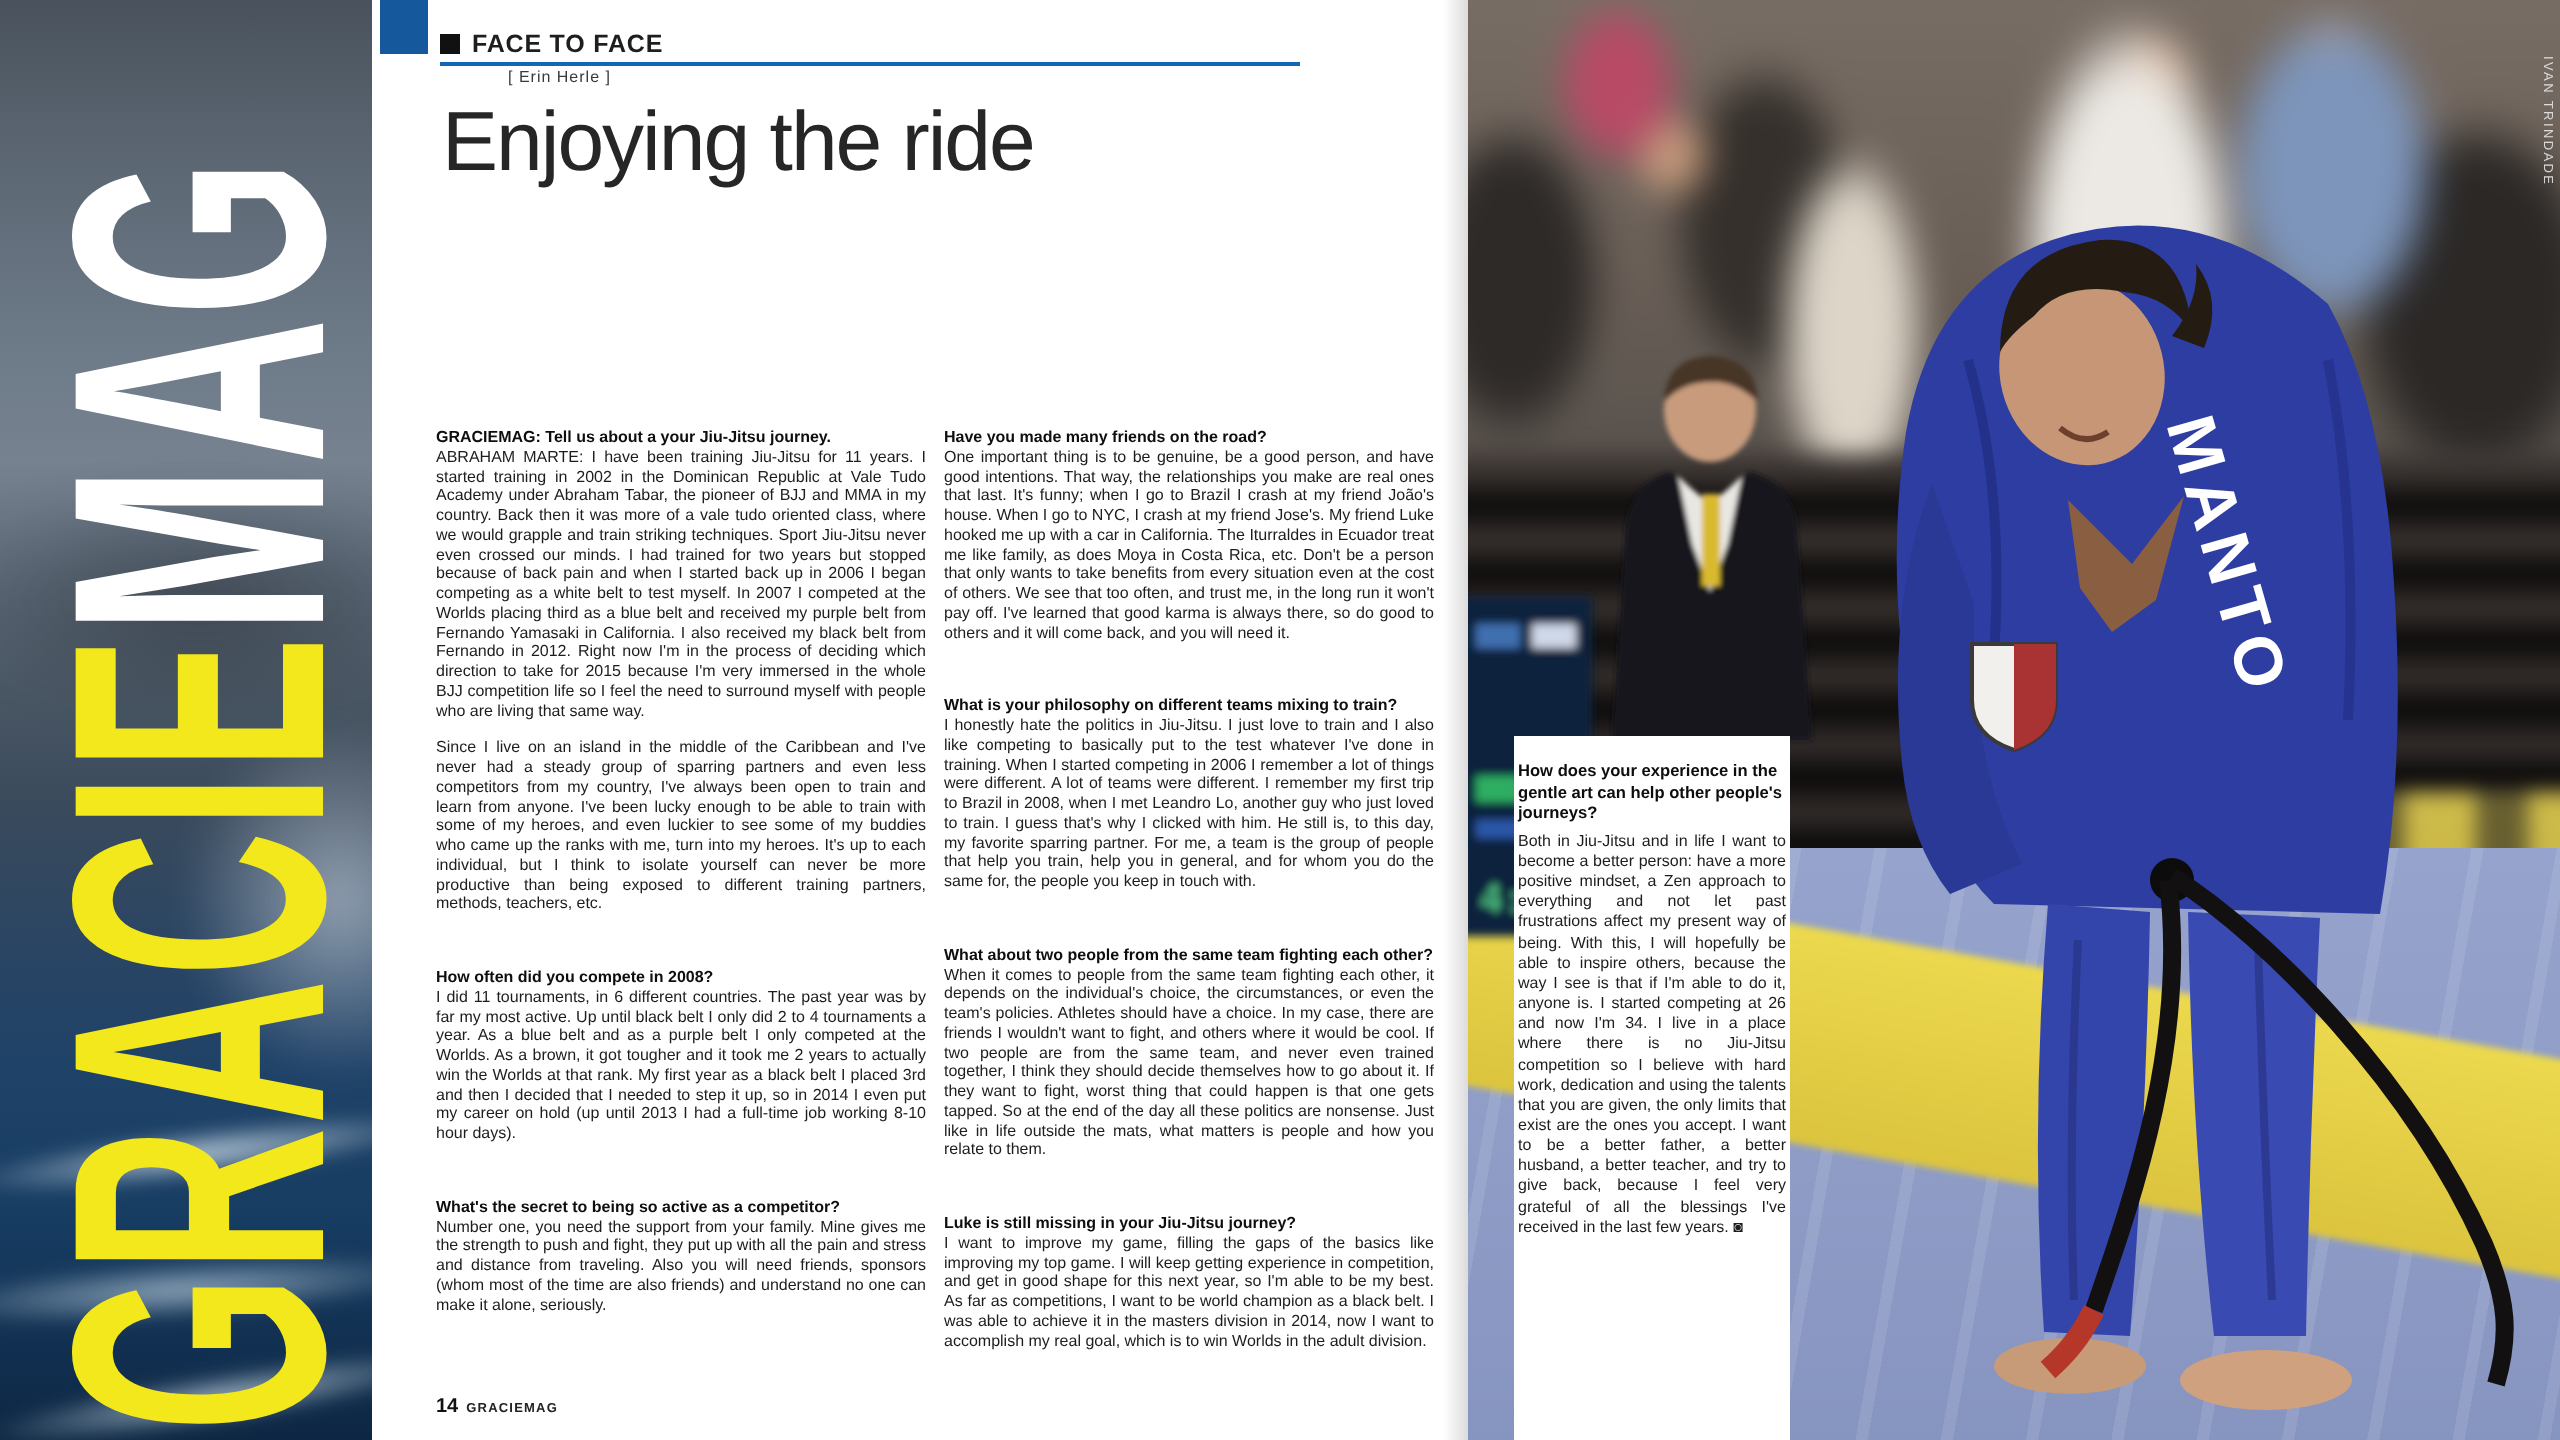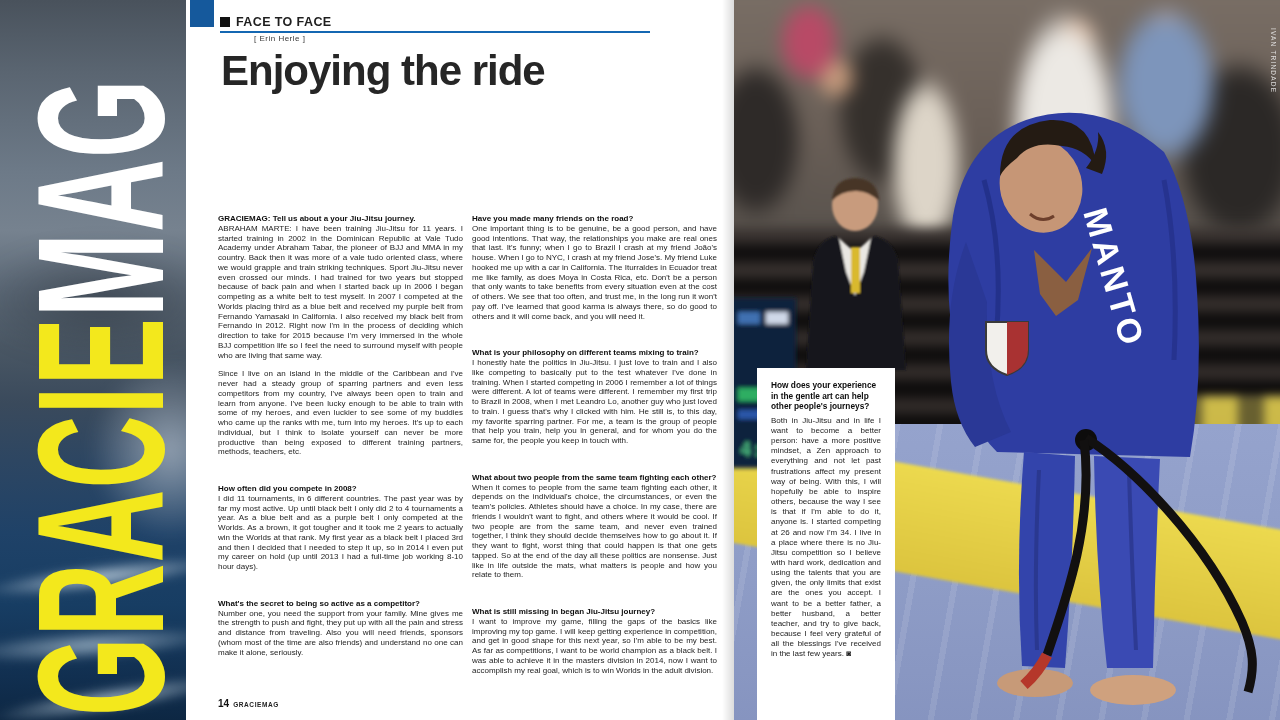--- a/index.html
+++ b/index.html
@@ -31,21 +31,21 @@
   
   .page { position:absolute; left:186px; top:0; width:548px; height:720px; background:#ffffff; }
   .page::after { content:""; position:absolute; right:0; top:0; width:12px; height:100%;
     background:linear-gradient(90deg, rgba(0,0,0,0), rgba(0,0,0,.14)); }
   .corner-square { position:absolute; left:4px; top:0; width:24px; height:27px; background:#15599c; }
   .section-row { position:absolute; left:34px; top:15px; width:430px; display:flex; align-items:center;
     gap:6px; border-bottom:2px solid #1467b2; padding-bottom:2px; }
   .section-bullet { width:10px; height:10px; background:#111; margin-bottom:1px; }
   .section-label { font-size:12.5px; font-weight:bold; color:#1e1e1e; letter-spacing:.4px; }
   .byline { position:absolute; left:40px; top:34px; font-size:8px; color:#3a3a3a; letter-spacing:.5px;margin-left:28px; }
-  .title { position:absolute; left:35px; top:47px; font-size:42px; font-weight:bold;
+  .title { position:absolute; left:35px; top:47px; font-size:42px; font-weight:normal;
     color:#262626; letter-spacing:-1px; }
   .deck { position:absolute; left:37px; top:101px; width:432px; font-size:14.5px;
     line-height:1.32; color:#2d2d2d; }
   .columns { position:absolute; left:32px; top:187px; width:500px; display:flex; gap:9px; }
   .col { width:245px; }
   .qa { margin-bottom:9px; }
   .q { font-size:8px; font-weight:bold; line-height:1.22; color:#0e0e0e;margin-top:27px; }
   .a { font-size:8px; line-height:1.22; text-align:justify; color:#1d1d1d; }
   .pagefooter { position:absolute; left:32px; bottom:11px; display:flex; align-items:baseline; gap:4px; }
   .pgnum { font-size:10px; font-weight:bold; color:#111;margin-top:40px; }
@@ -79,21 +79,21 @@
     background:
       repeating-linear-gradient(100deg, rgba(255,255,255,.10) 0 6px, rgba(255,255,255,0) 6px 42px),
       linear-gradient(180deg, #95a3cd 0%, #8e9cc6 50%, #8593bf 100%); }
   .mat-yellow { position:absolute; left:-30px; top:428px; width:650px; height:108px;
     transform:rotate(10deg); transform-origin:0 0; filter:blur(1.5px);
     background:linear-gradient(180deg, #ecd94e, #dcc43e); }
   .scene { position:absolute; left:0; top:0; width:546px; height:720px; }
   .credit { position:absolute; right:3px; top:28px; writing-mode:vertical-rl;
     font-size:6.5px; color:#e9e9e9; letter-spacing:1.2px; opacity:.9; }
   .card { position:absolute; left:23px; top:368px; width:138px; bottom:0;
-    background:#ffffff; padding:12px 14px; }
+    background:#ffffff; padding:12px 2px; }
   .card-q { font-size:8.3px; font-weight:bold; line-height:1.28; color:#0d0d0d; margin-bottom:4px; }
   .card-a { font-size:8px; line-height:1.27; text-align:justify; color:#1d1d1d; }
   .end-mark { font-size:8px; }
 </style>
 </head>
 <body>
 
 <div class="spread">
 
   <aside class="spine">
@@ -142,21 +142,21 @@
         </div>
         <div class="qa">
           <p class="q">What is your philosophy on different teams mixing to train?</p>
           <p class="a">I honestly hate the politics in Jiu-Jitsu. I just love to train and I also like competing to basically put to the test whatever I've done in training. When I started competing in 2006 I remember a lot of things were different. A lot of teams were different. I remember my first trip to Brazil in 2008, when I met Leandro Lo, another guy who just loved to train. I guess that's why I clicked with him. He still is, to this day, my favorite sparring partner. For me, a team is the group of people that help you train, help you in general, and for whom you do the same for, the people you keep in touch with.</p>
         </div>
         <div class="qa">
           <p class="q">What about two people from the same team fighting each other?</p>
           <p class="a">When it comes to people from the same team fighting each other, it depends on the individual's choice, the circumstances, or even the team's policies. Athletes should have a choice. In my case, there are friends I wouldn't want to fight, and others where it would be cool. If two people are from the same team, and never even trained together, I think they should decide themselves how to go about it. If they want to fight, worst thing that could happen is that one gets tapped. So at the end of the day all these politics are nonsense. Just like in life outside the mats, what matters is people and how you relate to them.</p>
         </div>
         <div class="qa">
-          <p class="q">What is still missing in began Jiu-Jitsu journey?</p>
+          <p class="q">Luke is still missing in your Jiu-Jitsu journey?</p>
           <p class="a">I want to improve my game, filling the gaps of the basics like improving my top game. I will keep getting experience in competition, and get in good shape for this next year, so I'm able to be my best. As far as competitions, I want to be world champion as a black belt. I was able to achieve it in the masters division in 2014, now I want to accomplish my real goal, which is to win Worlds in the adult division.</p>
         </div>
       </div>
     </div>
 
     <footer class="pagefooter">
       <span class="pgnum">14</span>
       <span class="pgmag">GRACIEMAG</span>
     </footer>
   </main>

